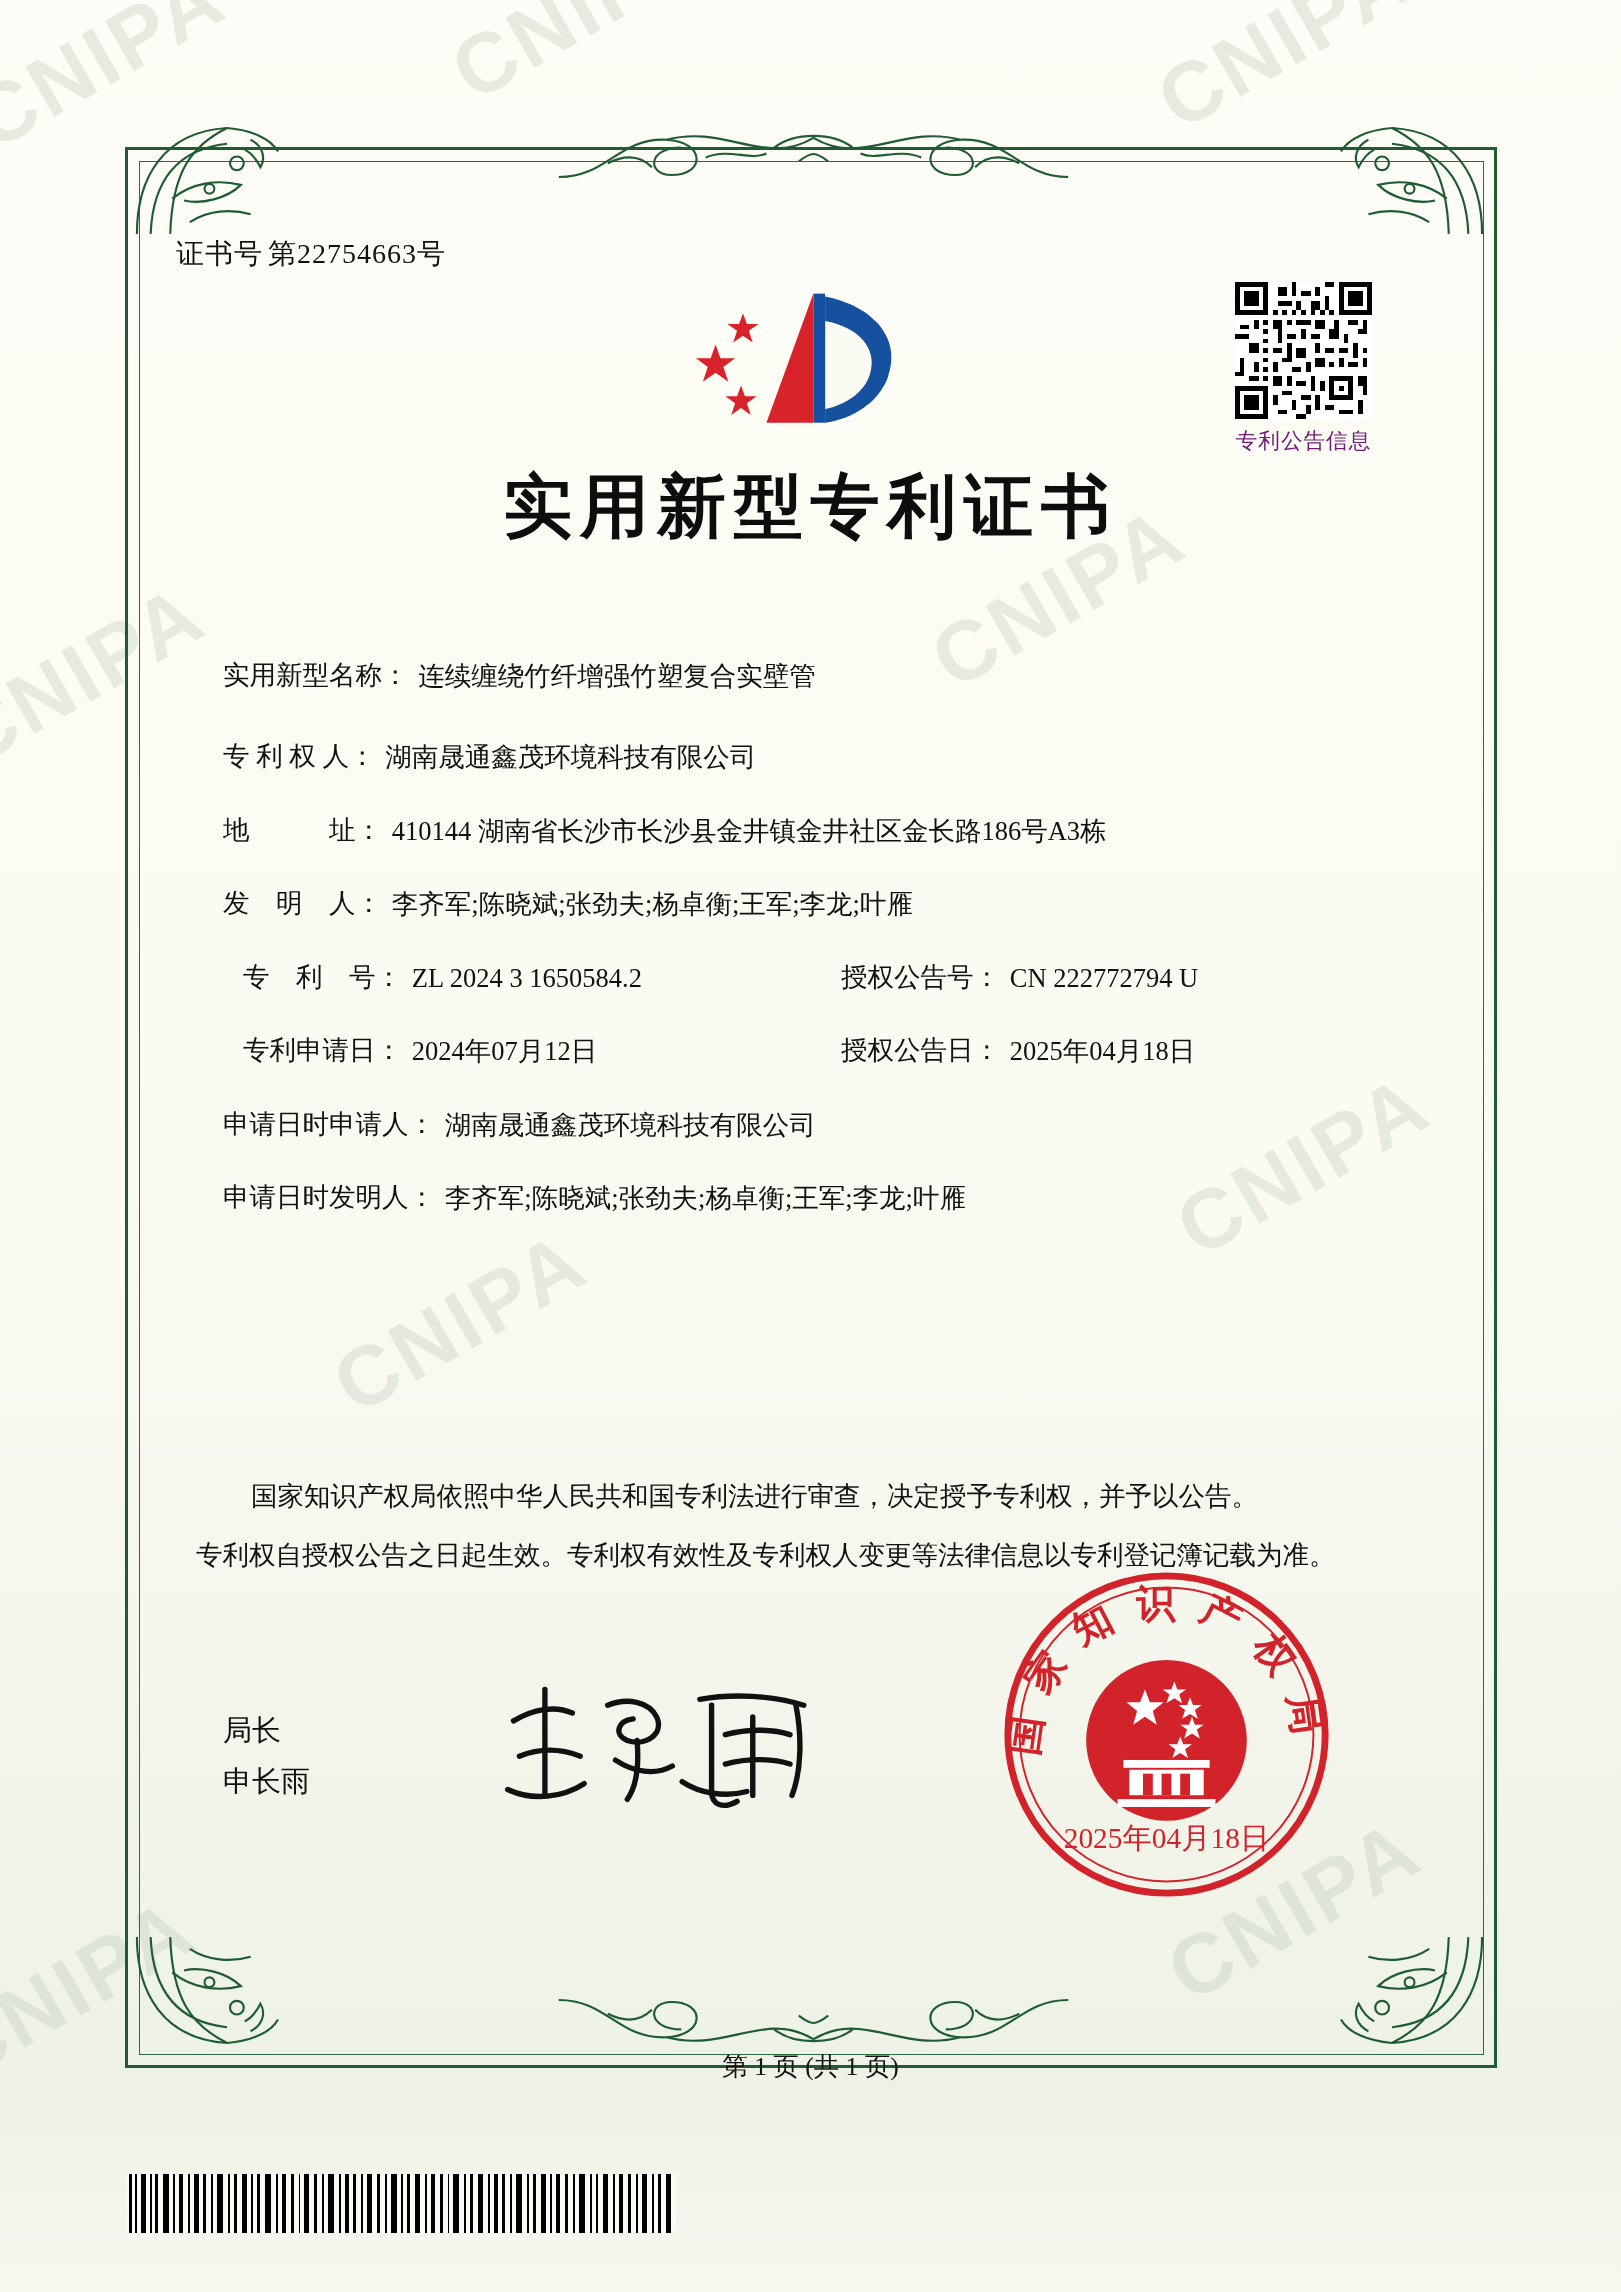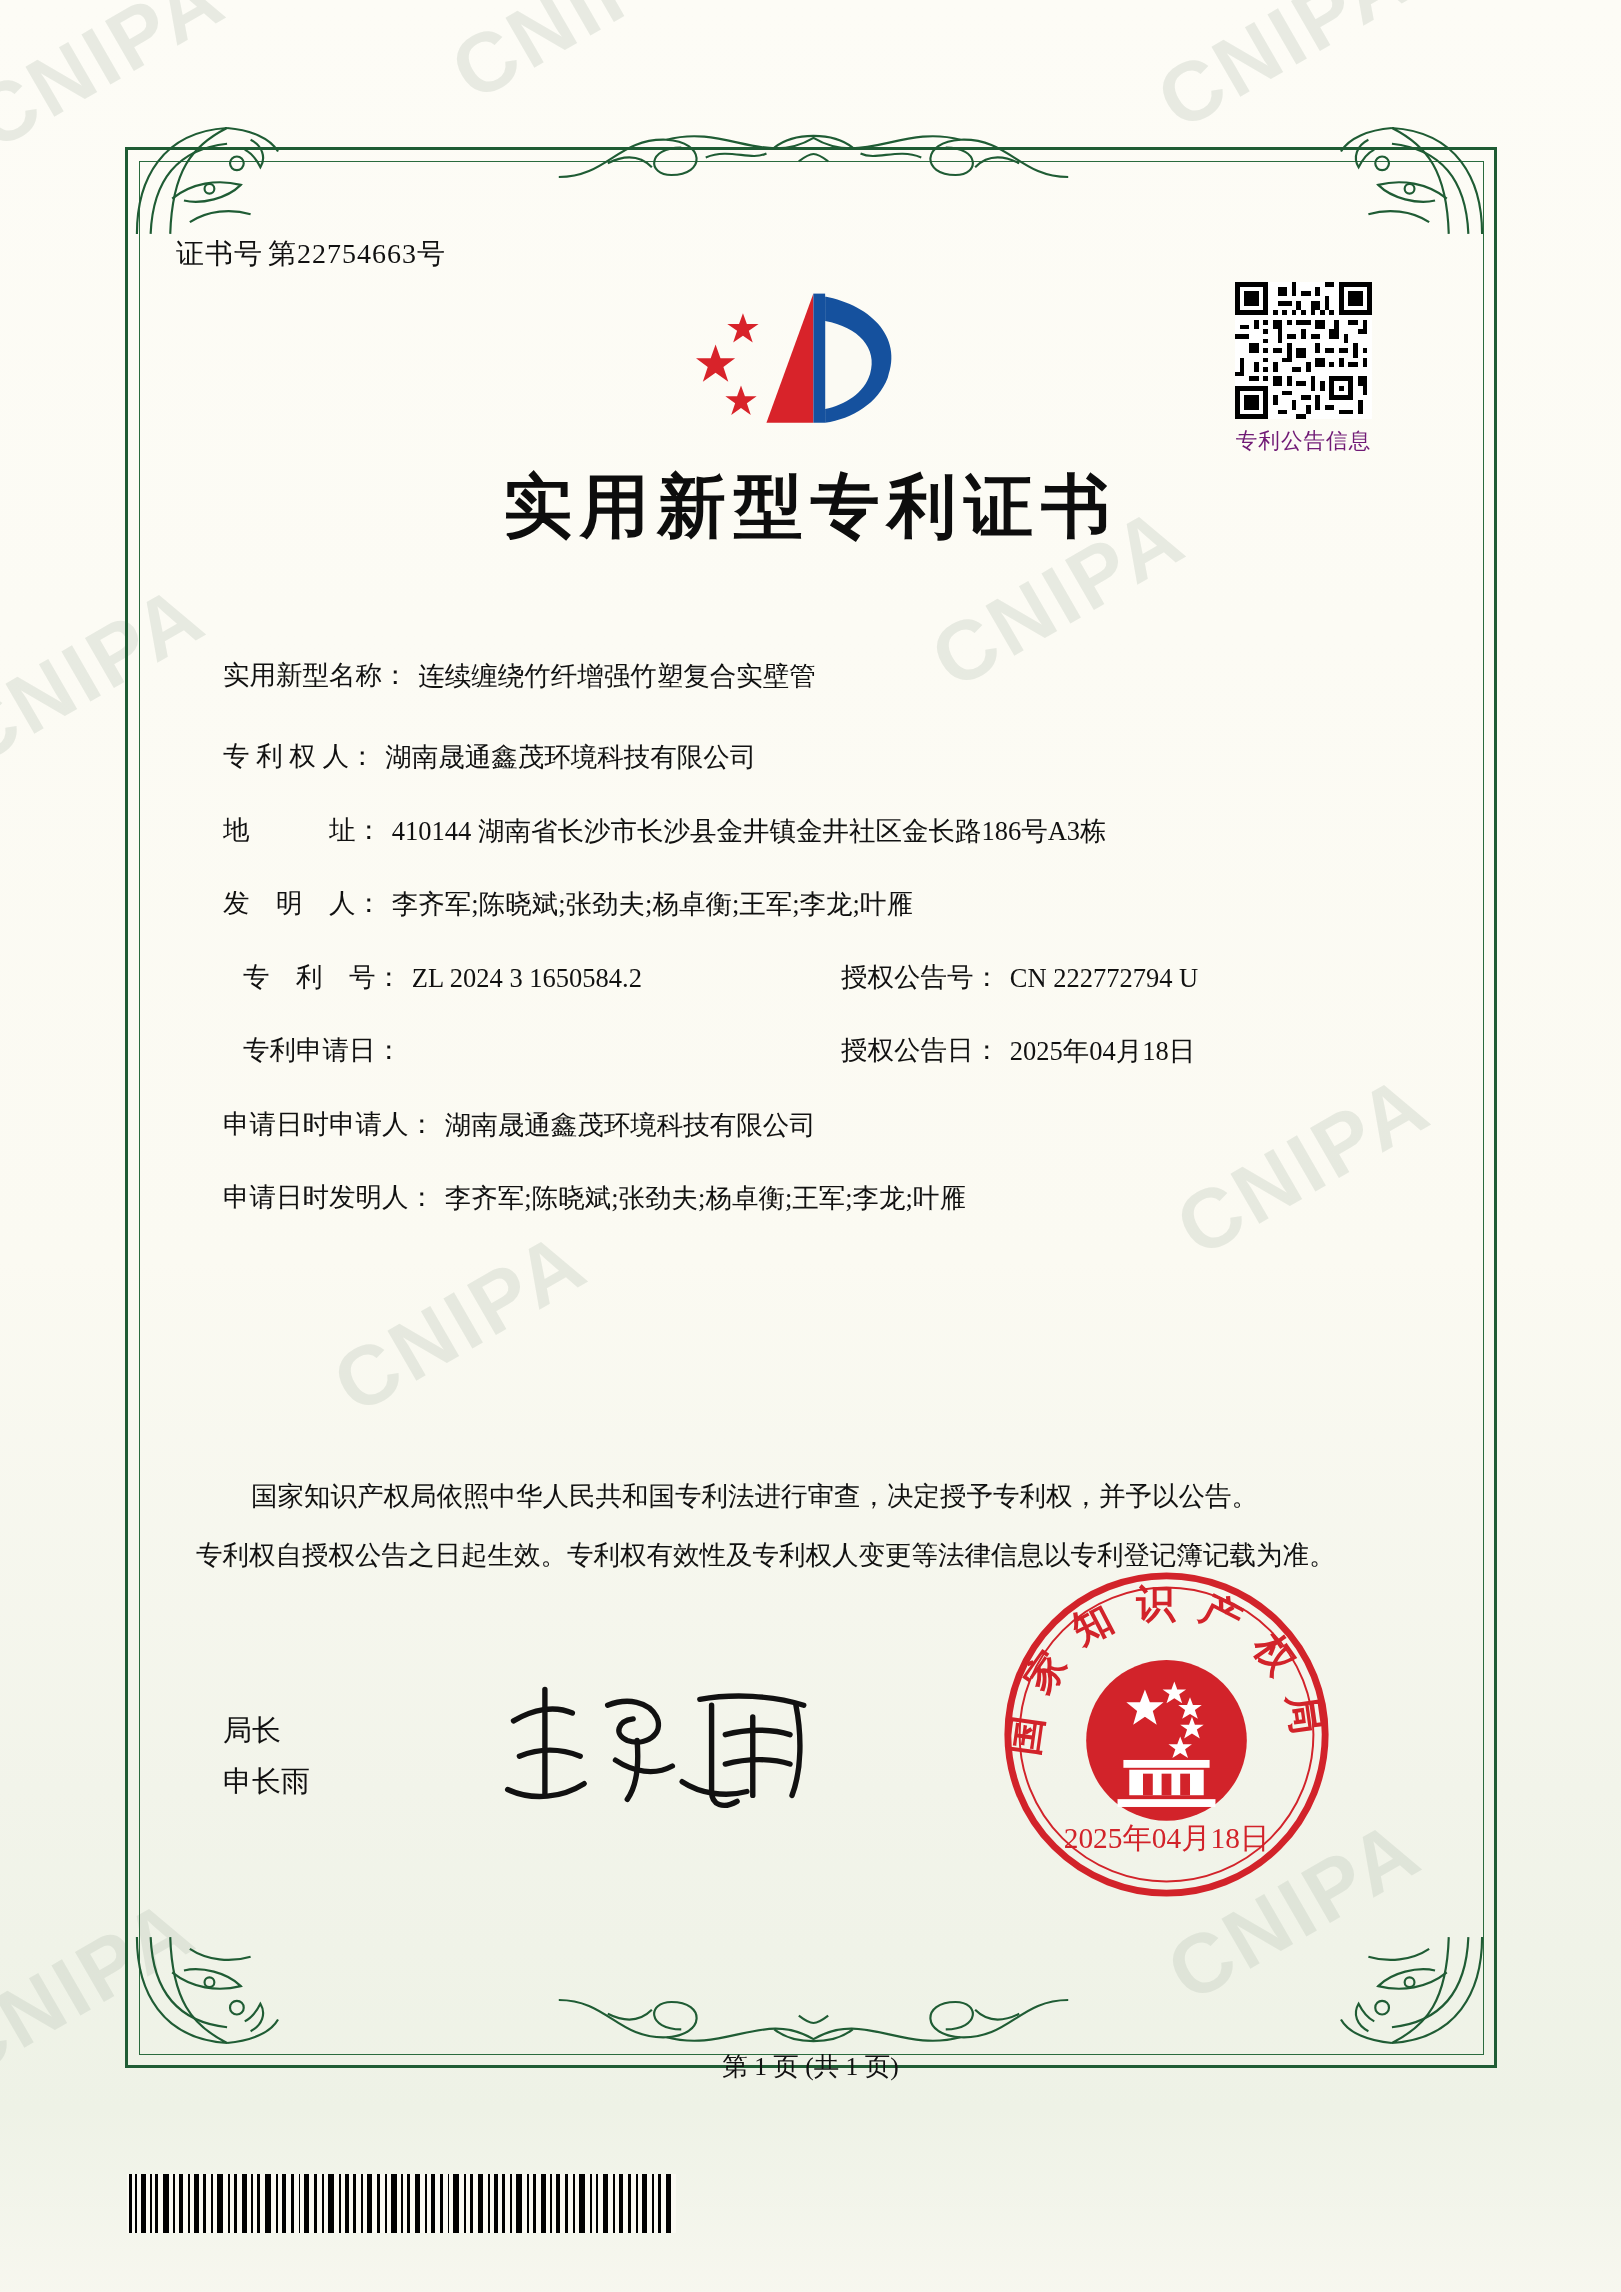--- a/index.html
+++ b/index.html
@@ -503,20 +503,21 @@
           <span class="lbl">授权公告号：</span>
           <span class="val">CN 222772794 U</span>
         </div>
       </div>
     </div>
 
     <div class="row">
       <div class="two-col">
         <div class="col-a">
           <span class="lbl">专利申请日：</span>
+          <span class="val">2024年07月12日</span>
         </div>
         <div class="col-b">
           <span class="lbl">授权公告日：</span>
           <span class="val">2025年04月18日</span>
         </div>
       </div>
     </div>
 
     <div class="row">
       <span class="lbl">申请日时申请人：</span>

